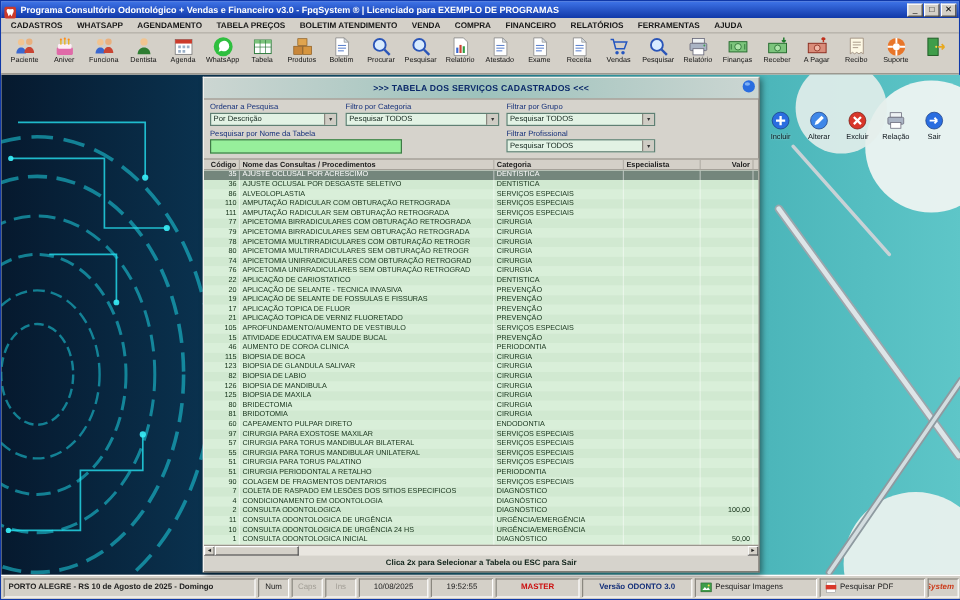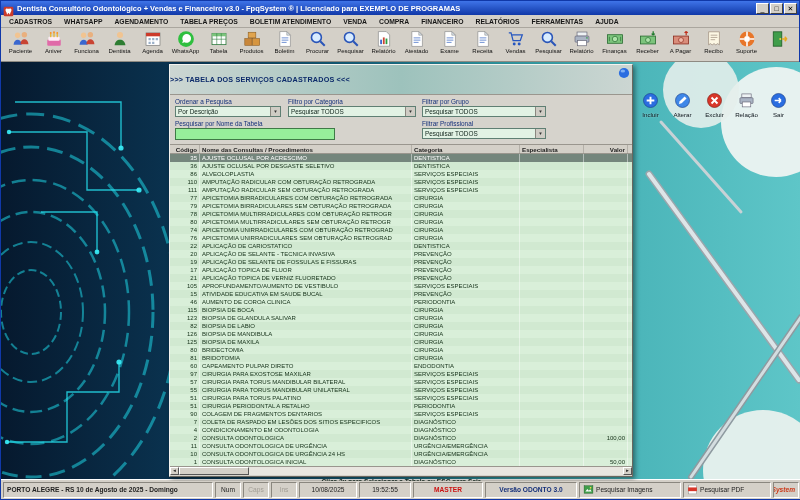--- a/index.html
+++ b/index.html
@@ -23,21 +23,21 @@
   .desktop{position:absolute;top:61px;left:0;width:800px;height:419px;overflow:hidden}
   .bg-svg{position:absolute;top:0;left:0;width:800px;height:419px}
   
   .actions{position:absolute;left:637px;top:30px;display:flex;gap:7px;z-index:3}
   .act-btn{display:flex;flex-direction:column;align-items:center;width:25px}
   .act-ic{width:17px;height:17px}
   .act-ic svg{width:17px;height:17px}
   .act-lb{font-size:6.2px;color:#0a141a;margin-top:2px;white-space:nowrap;text-shadow:0 0 2px rgba(255,255,255,.5)}
   
   .panel{position:absolute;left:168px;top:2px;width:464px;height:413px;background:#d6d3cc;border:1px solid;border-color:#f4f2ee #6a675f #6a675f #f4f2ee;box-shadow:2px 2px 5px rgba(0,0,0,.45);z-index:2}
-  .panel-header{height:30px;background:linear-gradient(90deg,#ccd6d2,#9dc2bc 50%,#ccd6d2);display:flex;align-items:center;position:relative;border-bottom:1px solid #9a968e}
+  .panel-header{height:18px;background:linear-gradient(90deg,#ccd6d2,#9dc2bc 50%,#ccd6d2);display:flex;align-items:center;justify-content:center;position:relative;border-bottom:1px solid #9a968e}
   .panel-title{font-size:7.2px;font-weight:bold;color:#0c2a6a;letter-spacing:.2px}
   .info-btn{position:absolute;right:2px;top:0;width:12px;height:12px}
   .info-btn svg{width:12px;height:12px}
   .panel-filters{position:relative;height:49px}
   .flabel{position:absolute;font-size:6.4px;color:#15307a;white-space:nowrap}
   .combo{position:absolute;height:11px;background:#e2f2e4;border:1px solid #5f7f73;display:flex;align-items:center}
   .combo-text{flex:1;font-size:6.4px;padding-left:2px;color:#10231a;white-space:nowrap;overflow:hidden}
   .combo-btn{width:10px;height:100%;background:#cfccc4;border-left:1px solid #8a877f;font-size:4.5px;line-height:9px;text-align:center;color:#333}
   .search-input{position:absolute;height:12px;background:#97ef9b;border:1px solid #3f7a46;font-size:6.6px;padding:0 2px;color:#0a3a0a;outline:none}
   
@@ -82,21 +82,21 @@
 
 <div class="app">
 
   <div class="titlebar">
     <span class="app-icon">
       <svg viewBox="0 0 16 16">
           <rect x="1" y="1" width="14" height="14" rx="2" fill="#cc3a2a"></rect>
           <path d="M4.5 4c1.2-1 2.2 0 3.5 0s2.3-1 3.5 0c1.3.9 1 3-.4 5.2-.6 1-.7 3.2-1.4 3.2s-.5-2.1-1.7-2.1-.9 2.1-1.7 2.1-.8-2.2-1.4-3.2C3.5 7 3.2 4.9 4.5 4z" fill="#fff"></path>
         </svg>
     </span>
-    <span class="title-text">Dentista Consultório Odontológico + Vendas e Financeiro v3.0 - FpqSystem ®  |  Licenciado para  EXEMPLO DE PROGRAMAS</span>
+    <span class="title-text">Programa Consultório Odontológico + Vendas e Financeiro v3.0 - FpqSystem ®  |  Licenciado para  EXEMPLO DE PROGRAMAS</span>
     <span class="win-btn">_</span>
     <span class="win-btn">□</span>
     <span class="win-btn">✕</span>
   </div>
 
   <div class="menubar">
       <span class="menu-item">CADASTROS</span>
       <span class="menu-item">WHATSAPP</span>
       <span class="menu-item">AGENDAMENTO</span>
       <span class="menu-item">TABELA PREÇOS</span>

